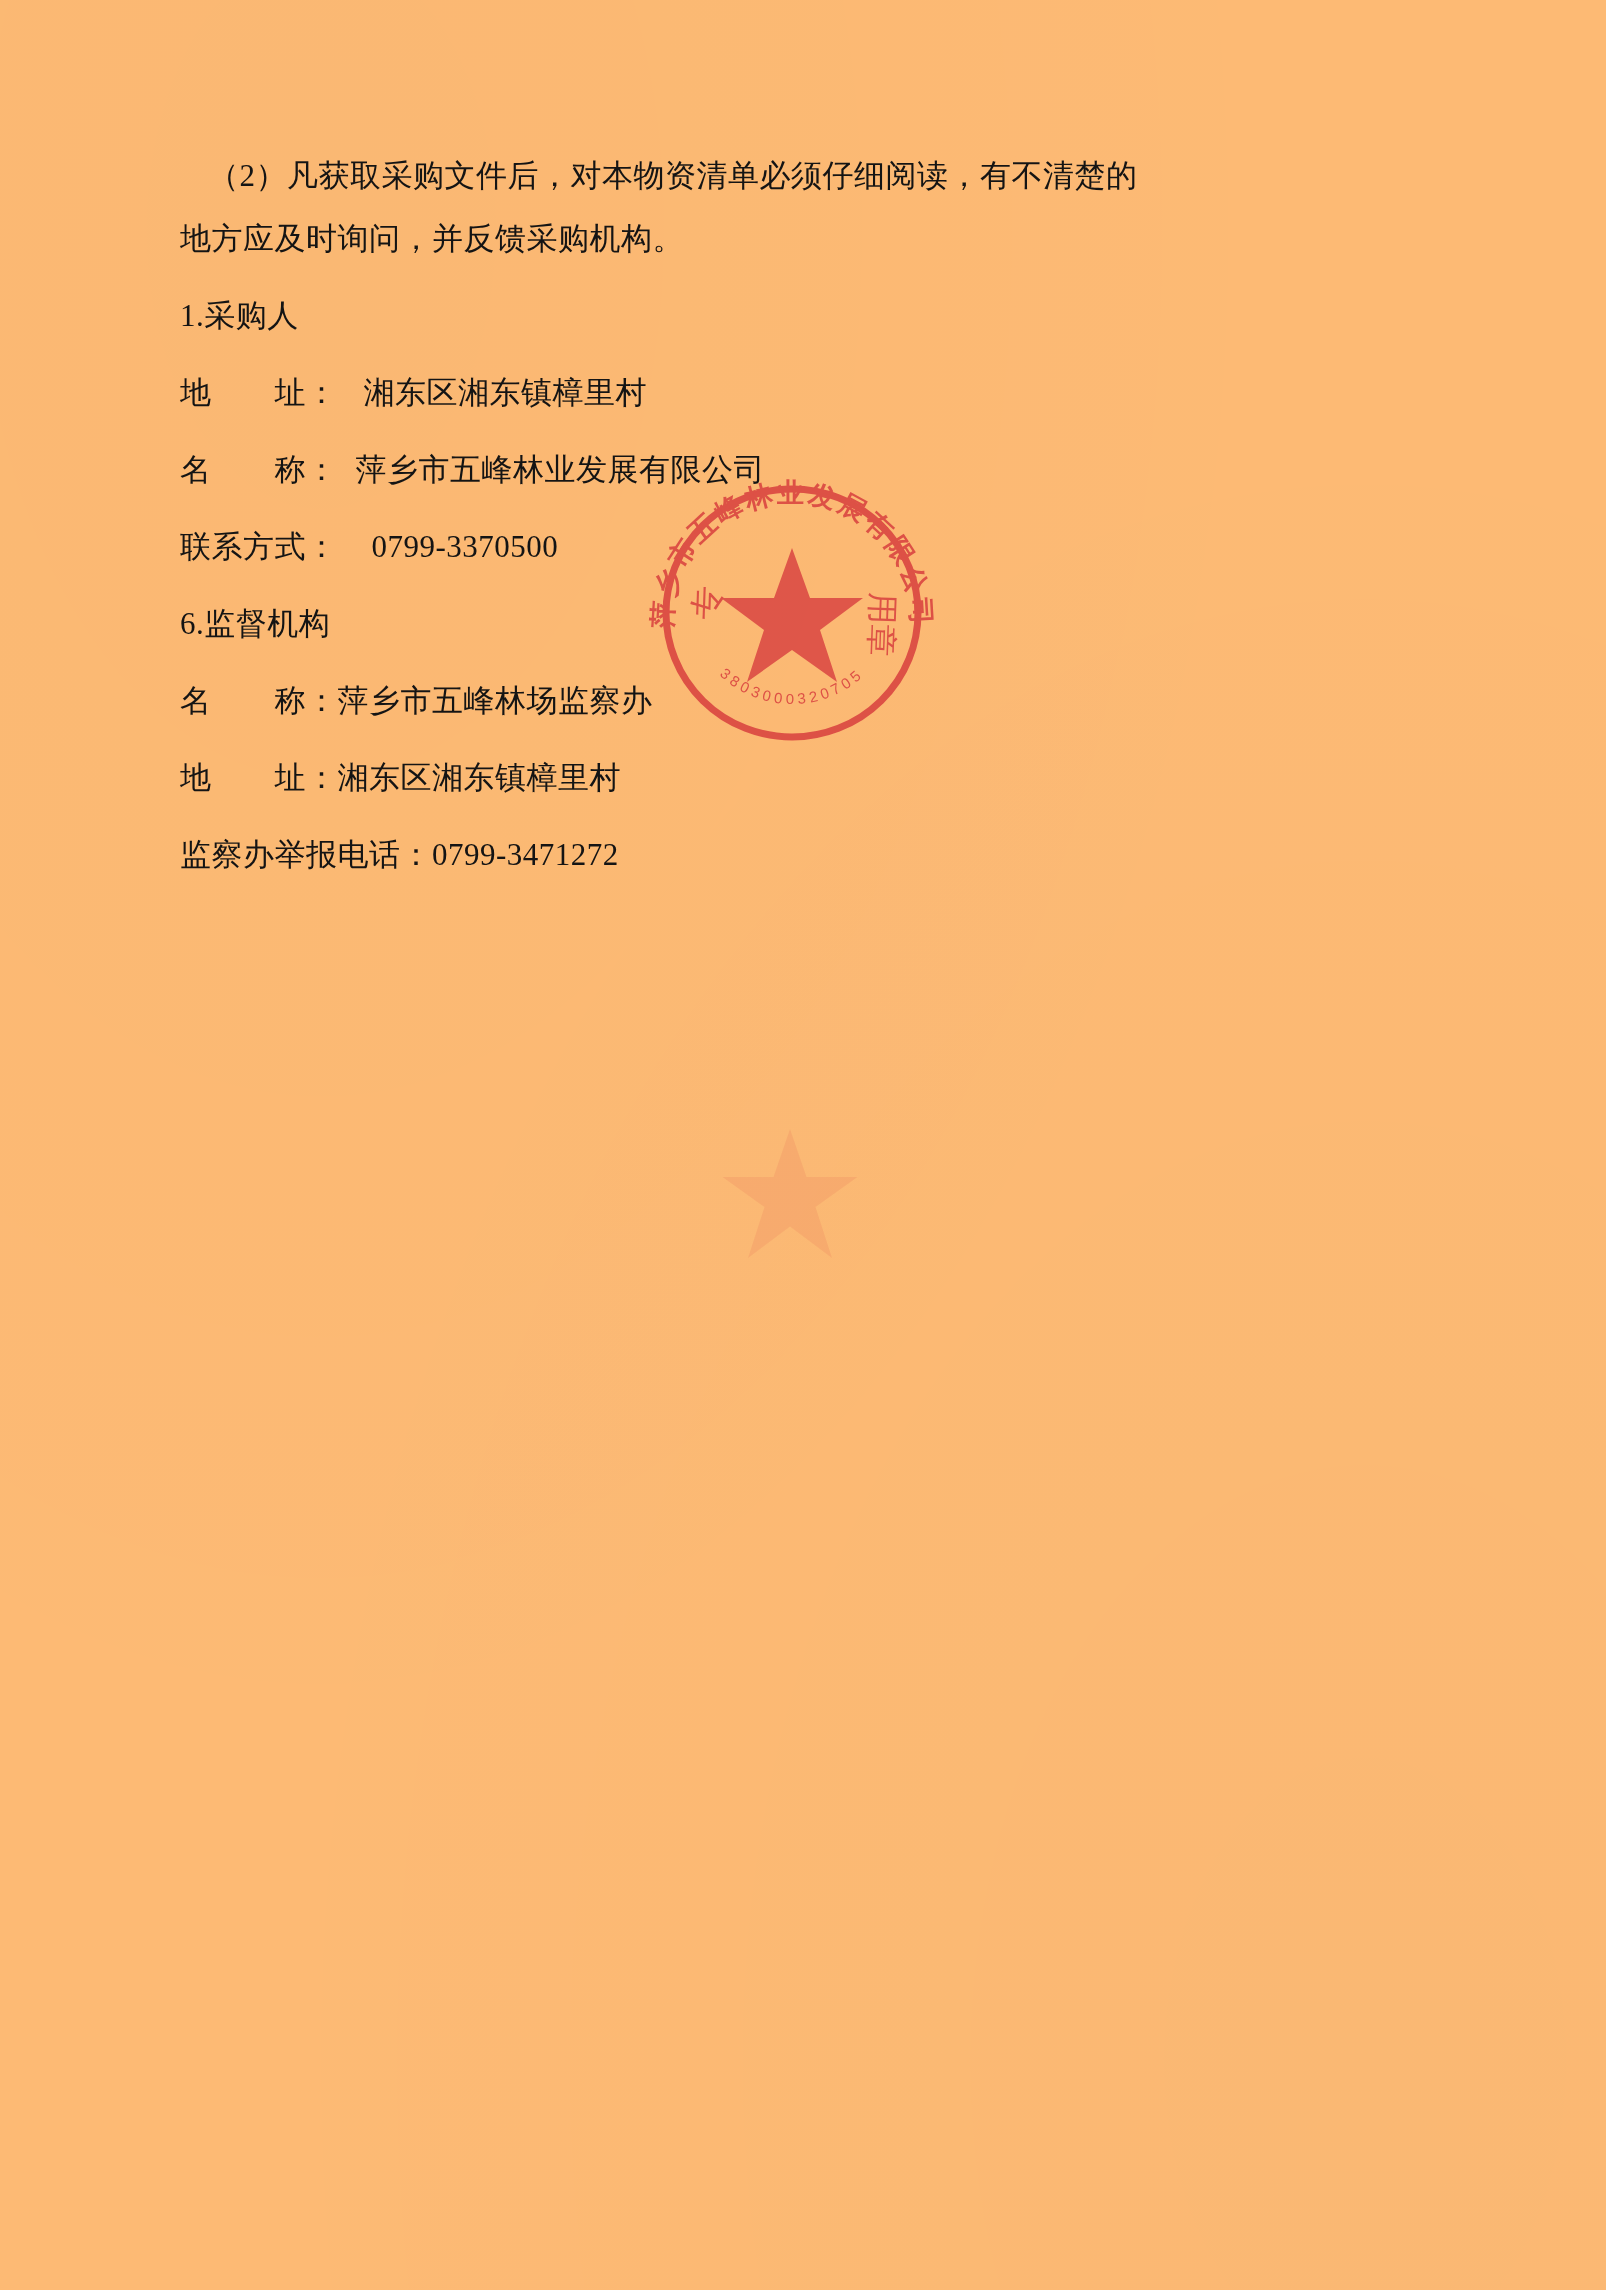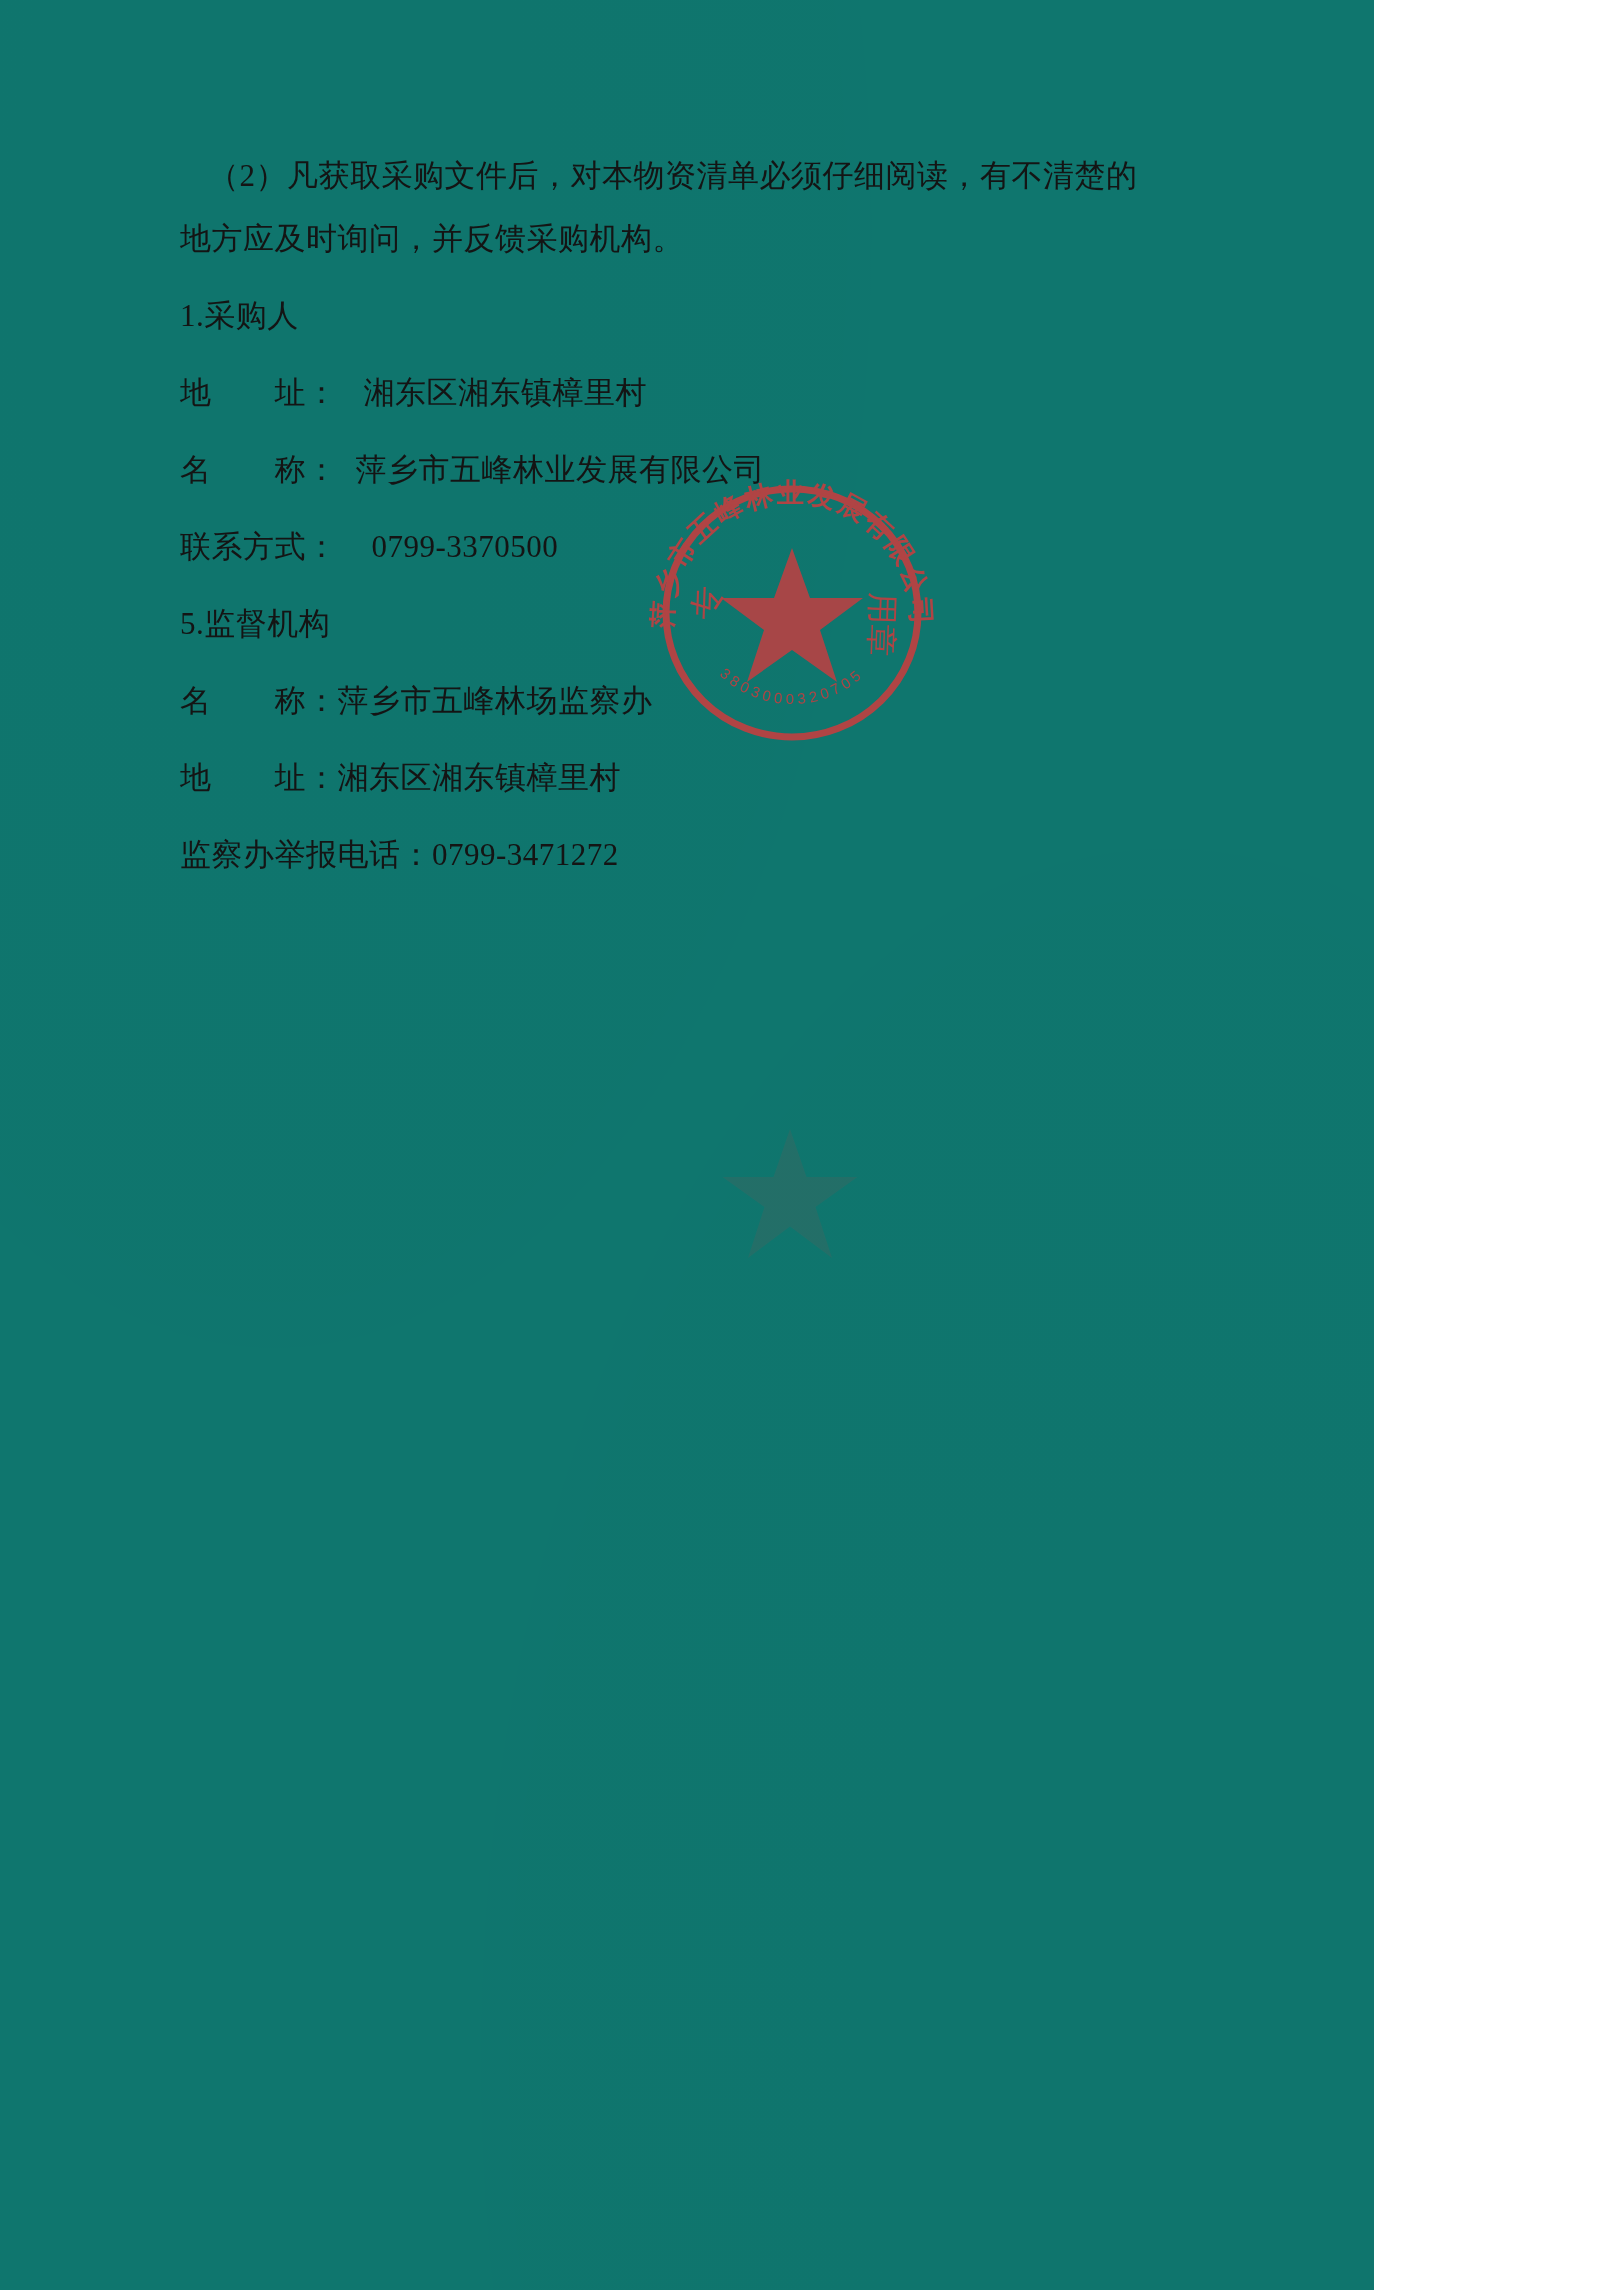--- a/index.html
+++ b/index.html
@@ -6,23 +6,23 @@
     margin: 0;
     padding: 0;
     background: #ffffff;
   }
   body {
     font-family: "Liberation Serif", "DejaVu Serif", serif;
     color: #1a1a1a;
   }
   .page {
     position: relative;
-    width: 1374px;
+    width: 1606px;
     height: 2290px;
-    background: #0f766e;
+    background: #fdba74;
     overflow: hidden;
   }
   
   .page::before {
     content: "";
     position: absolute;
     inset: 0;
     background:
       radial-gradient(ellipse at 20% 10%, rgba(0,0,0,0.010), rgba(0,0,0,0) 60%),
       radial-gradient(ellipse at 85% 90%, rgba(0,0,0,0.012), rgba(0,0,0,0) 65%);
@@ -104,21 +104,21 @@
 
 
     <div class="line sp-2">1.采购人</div>
 
     <div class="line sp-2"><span>地　　址：</span><span style="display:inline-block;width:26px;"></span><span>湘东区湘东镇樟里村</span></div>
 
     <div class="line sp-2"><span>名　　称：</span><span style="display:inline-block;width:18px;"></span><span>萍乡市五峰林业发展有限公司</span></div>
 
     <div class="line sp-2"><span>联系方式：</span><span style="display:inline-block;width:34px;"></span><span>0799-3370500</span></div>
 
-    <div class="line sp-2">5.监督机构</div>
+    <div class="line sp-2">6.监督机构</div>
 
     <div class="line sp-2"><span>名　　称：</span><span>萍乡市五峰林场监察办</span></div>
 
     <div class="line sp-2"><span>地　　址：</span><span>湘东区湘东镇樟里村</span></div>
 
     <div class="line sp-2"><span>监察办举报电话：</span><span>0799-3471272</span></div>
 
   </div>
 
   <div class="stamp">

